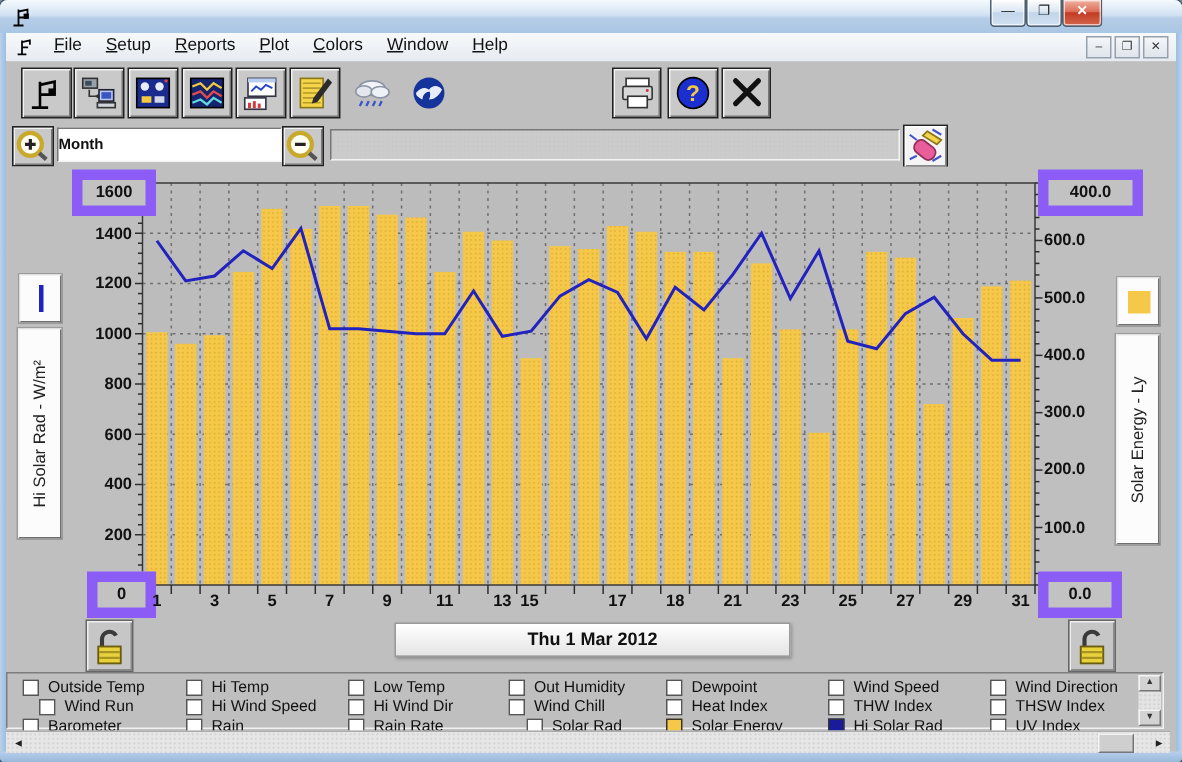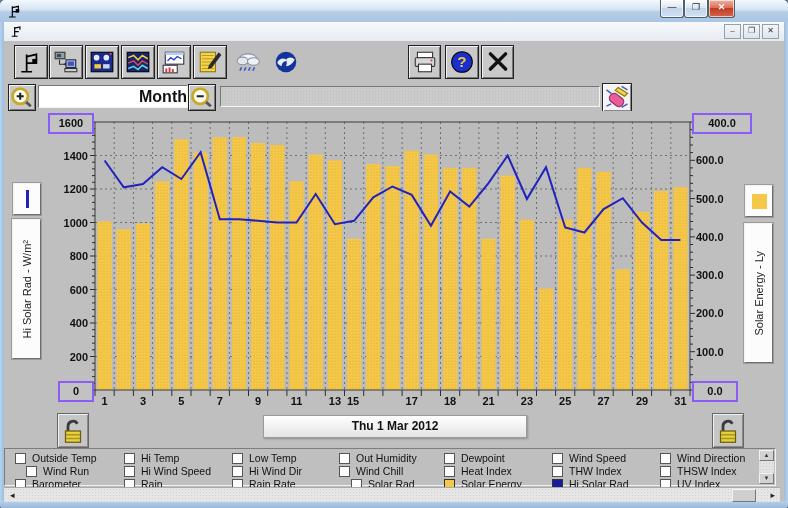--- a/index.html
+++ b/index.html
@@ -23,29 +23,29 @@
   .mdi-btns{position:absolute;right:5px;top:2px;display:flex;gap:2px;}
   .mdi-btn{width:15px;height:13px;background:linear-gradient(#f4f6f9,#dfe5ec);border:1px solid #96a0ac;font-size:8px;line-height:11px;text-align:center;color:#333;}
   
   .toolbar{position:absolute;left:4px;top:41px;width:780px;height:42px;background:#bfbfbf;}
   .tbtn{position:absolute;top:4px;width:32px;height:32px;background:#c9c9c9;border:1px solid #222;box-shadow:inset 1px 1px 0 #f2f2f2,inset -1px -1px 0 #777;display:flex;align-items:center;justify-content:center;}
   .tflat{position:absolute;top:4px;width:36px;height:34px;display:flex;align-items:center;justify-content:center;}
   .tbtn svg,.tflat svg{width:26px;height:24px;}
   
   .zoomrow{position:absolute;left:4px;top:83px;width:780px;height:28px;background:#bfbfbf;}
   .zbtn{position:absolute;top:1px;width:26px;height:25px;background:#c9c9c9;border:1px solid #222;box-shadow:inset 1px 1px 0 #f2f2f2,inset -1px -1px 0 #777;display:flex;align-items:center;justify-content:center;}
-  .interval-box{position:absolute;left:34px;top:2px;width:148px;height:21px;background:#fff;border:1px solid;border-color:#777 #f4f4f4 #f4f4f4 #777;font-size:16px;font-weight:bold;text-align:right;line-height:21px;color:#111;}
+  .interval-box{position:absolute;left:34px;top:2px;width:148px;height:21px;background:#fff;border:1px solid;border-color:#777 #f4f4f4 #f4f4f4 #777;font-size:10px;font-weight:bold;text-align:left;line-height:21px;color:#111;}
   .scroll-span{position:absolute;left:216px;top:3px;width:378px;height:19px;background:#cbcbcb;border:1px solid;border-color:#777 #f4f4f4 #f4f4f4 #777;background-image:radial-gradient(#bdbdbd 25%,transparent 26%);background-size:3px 3px;}
   .erase-btn{position:absolute;left:598px;top:0;width:28px;height:27px;background:#f4f4f4;border:1px solid #222;box-shadow:inset 1px 1px 0 #fff,inset -1px -1px 0 #888;display:flex;align-items:center;justify-content:center;}
   
   .chart-region{position:absolute;left:4px;top:111px;width:780px;height:337px;background:#bfbfbf;}
   #plot-svg{position:absolute;left:0;top:0;width:780px;height:337px;overflow:visible;}
   .grid{stroke:#6f6f6f;stroke-width:1;stroke-dasharray:2 3;}
   .tick{stroke:#2d2d2d;stroke-width:1;}
-  .axis-box{position:absolute;height:17px;background:#c2c2c2;border:2px solid #8b5cf6;font-size:11px;font-weight:bold;text-align:center;line-height:17px;color:#111;}
+  .axis-box{position:absolute;height:17px;background:#c2c2c2;border:7px solid #8b5cf6;font-size:11px;font-weight:bold;text-align:center;line-height:17px;color:#111;}
   .ytick{position:absolute;font-size:11px;font-weight:bold;color:#111;height:14px;line-height:14px;}
   .ytick.left{left:28px;width:56px;text-align:right;}
   .ytick.right{left:692px;width:52px;text-align:left;}
   .xtick{position:absolute;top:284px;width:30px;font-size:11px;font-weight:bold;text-align:center;color:#111;}
   .key-box{position:absolute;width:26px;height:30px;background:#fcfcfc;border:1px solid;border-color:#f2f2f2 #6e6e6e #6e6e6e #f2f2f2;box-shadow:0 0 0 1px #9b9b9b;display:flex;align-items:center;justify-content:center;}
   .line-swatch{width:3px;height:18px;background:#2222BE;}
   .bar-swatch{width:15px;height:15px;background:#F6C84A;}
   .vtitle{position:absolute;width:27px;background:#fcfcfc;border:1px solid;border-color:#f2f2f2 #6e6e6e #6e6e6e #f2f2f2;box-shadow:0 0 0 1px #9b9b9b;display:flex;align-items:center;justify-content:center;}
   .vtitle span{writing-mode:vertical-rl;transform:rotate(180deg);font-size:11px;color:#222;white-space:nowrap;}
   .date-box{position:absolute;left:259px;top:304px;width:262px;height:21px;background:linear-gradient(#ffffff,#e4e4e4);border:1px solid #9a9a9a;box-shadow:1px 1px 2px rgba(0,0,0,.25);font-size:12px;font-weight:bold;text-align:center;line-height:21px;color:#111;}
@@ -89,20 +89,29 @@
 
   <div class="menubar">
     <svg class="mdi-icon" viewBox="0 0 24 24">
         <g stroke="#000" stroke-width="2" fill="none">
           <path d="M8 21V5"></path>
           <path d="M3 21h10"></path>
           <path d="M8 7l9-2v5"></path>
           <path d="M8 13h7"></path>
         </g>
       </svg>
+    <div class="menu-items">
+        <span class="menu-item">File</span>
+        <span class="menu-item">Setup</span>
+        <span class="menu-item">Reports</span>
+        <span class="menu-item">Plot</span>
+        <span class="menu-item">Colors</span>
+        <span class="menu-item">Window</span>
+        <span class="menu-item">Help</span>
+      </div>
     <div class="mdi-btns">
       <div class="mdi-btn">–</div>
       <div class="mdi-btn">❐</div>
       <div class="mdi-btn">✕</div>
     </div>
   </div>
 
   <div class="toolbar">
     <div class="tbtn" style="left:10px">
       <svg viewBox="0 0 24 22">

